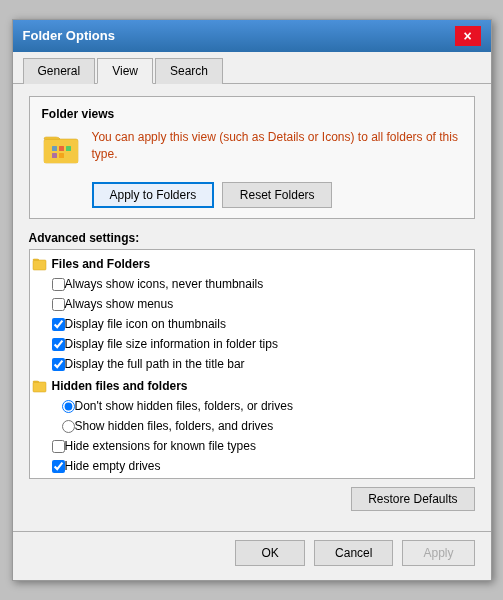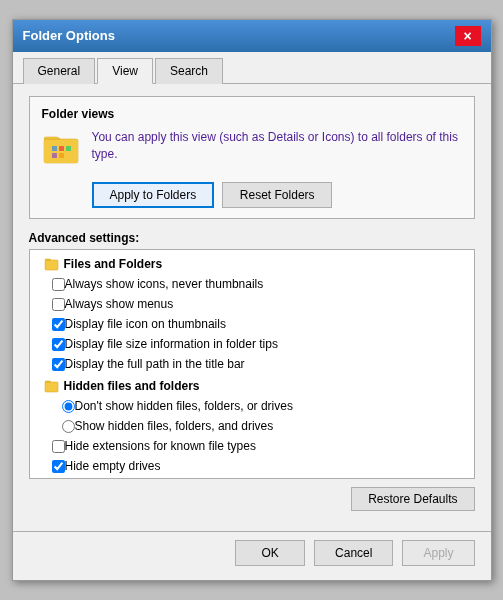--- a/index.html
+++ b/index.html
@@ -88,21 +88,21 @@
     .folder-icon {
       width: 40px;
       height: 36px;
       flex-shrink: 0;
       margin-top: 2px;
     }
     .folder-icon svg { width: 40px; height: 36px; }
     .folder-views-text {
       flex: 1;
       font-size: 12px;
-      color: #4c1d95;
+      color: #c2410c;
       line-height: 1.4;
       margin-bottom: 20px;
     }
     .folder-views-buttons {
       display: flex;
       gap: 8px;
       margin-top: 8px;
     }
     .btn {
       padding: 4px 16px;
@@ -130,21 +130,21 @@
       overflow-y: scroll;
       overflow-x: hidden;
       position: relative;
     }
     .settings-list {
       padding: 4px 0;
     }
     .settings-category {
       display: flex;
       align-items: center;
-      padding: 2px 14px;
+      padding: 2px 2px;
       font-weight: 600;
       font-size: 12px;
       gap: 4px;
     }
     .category-icon {
       width: 16px;
       height: 16px;
       flex-shrink: 0;
     }
     .settings-item {

